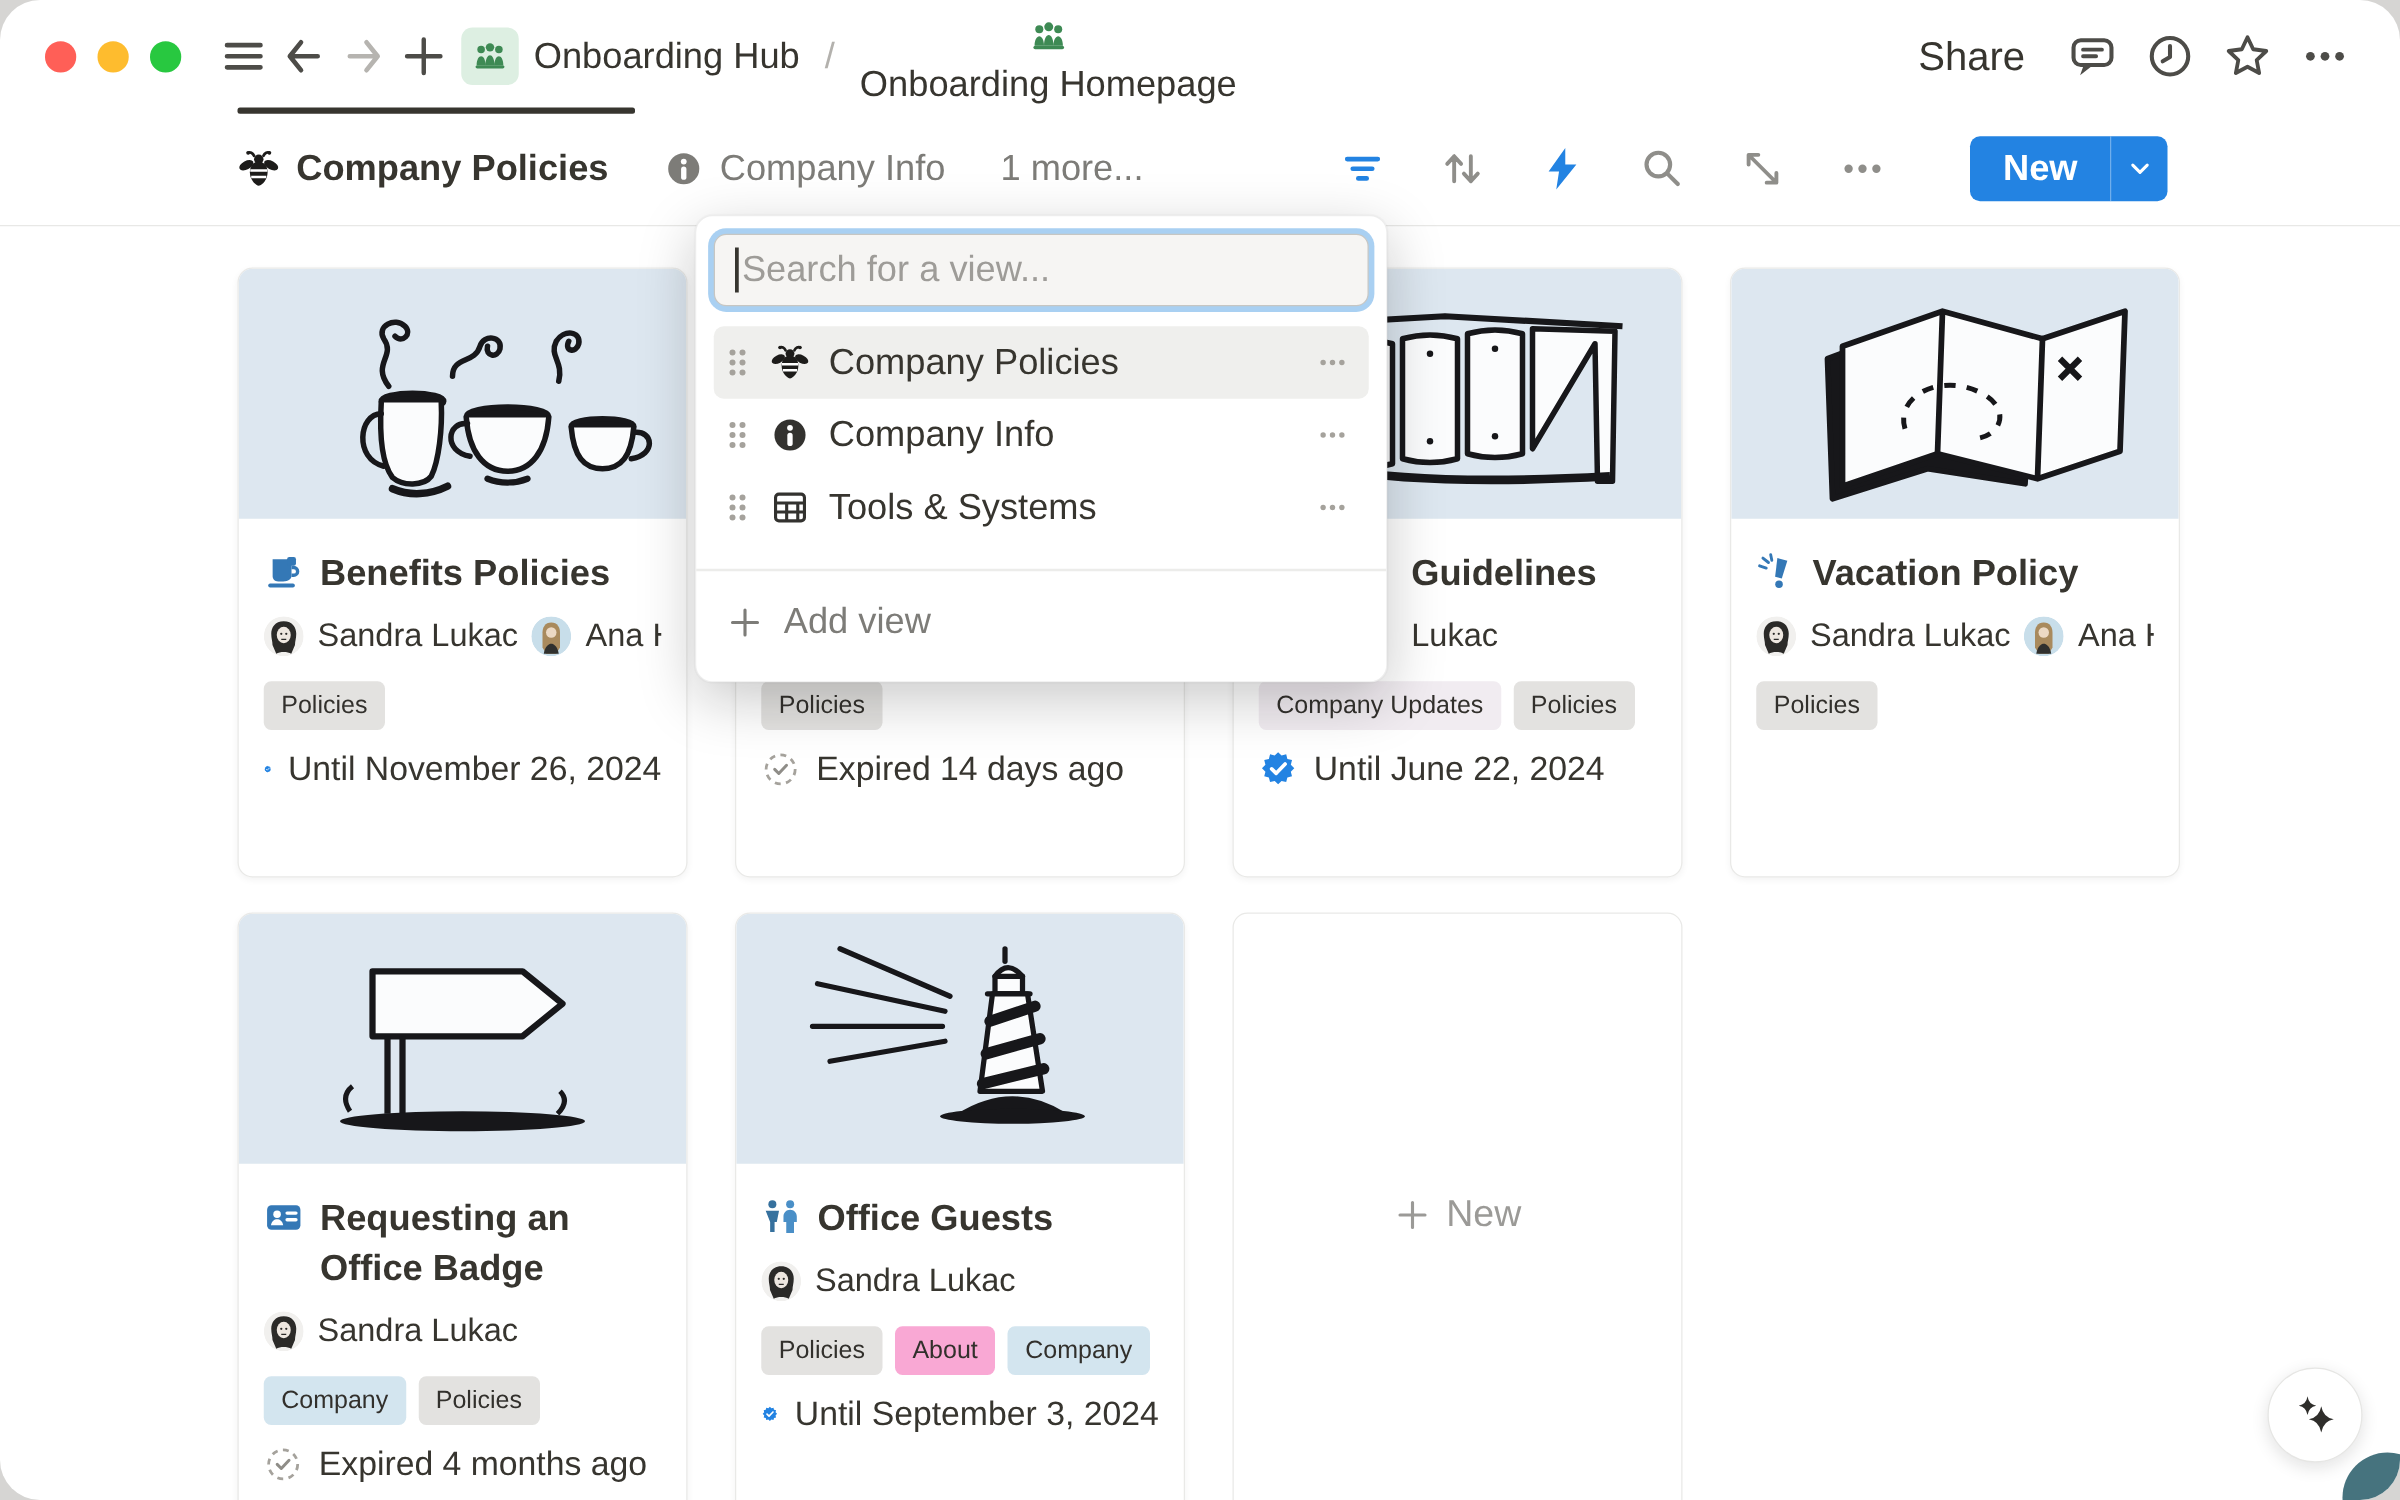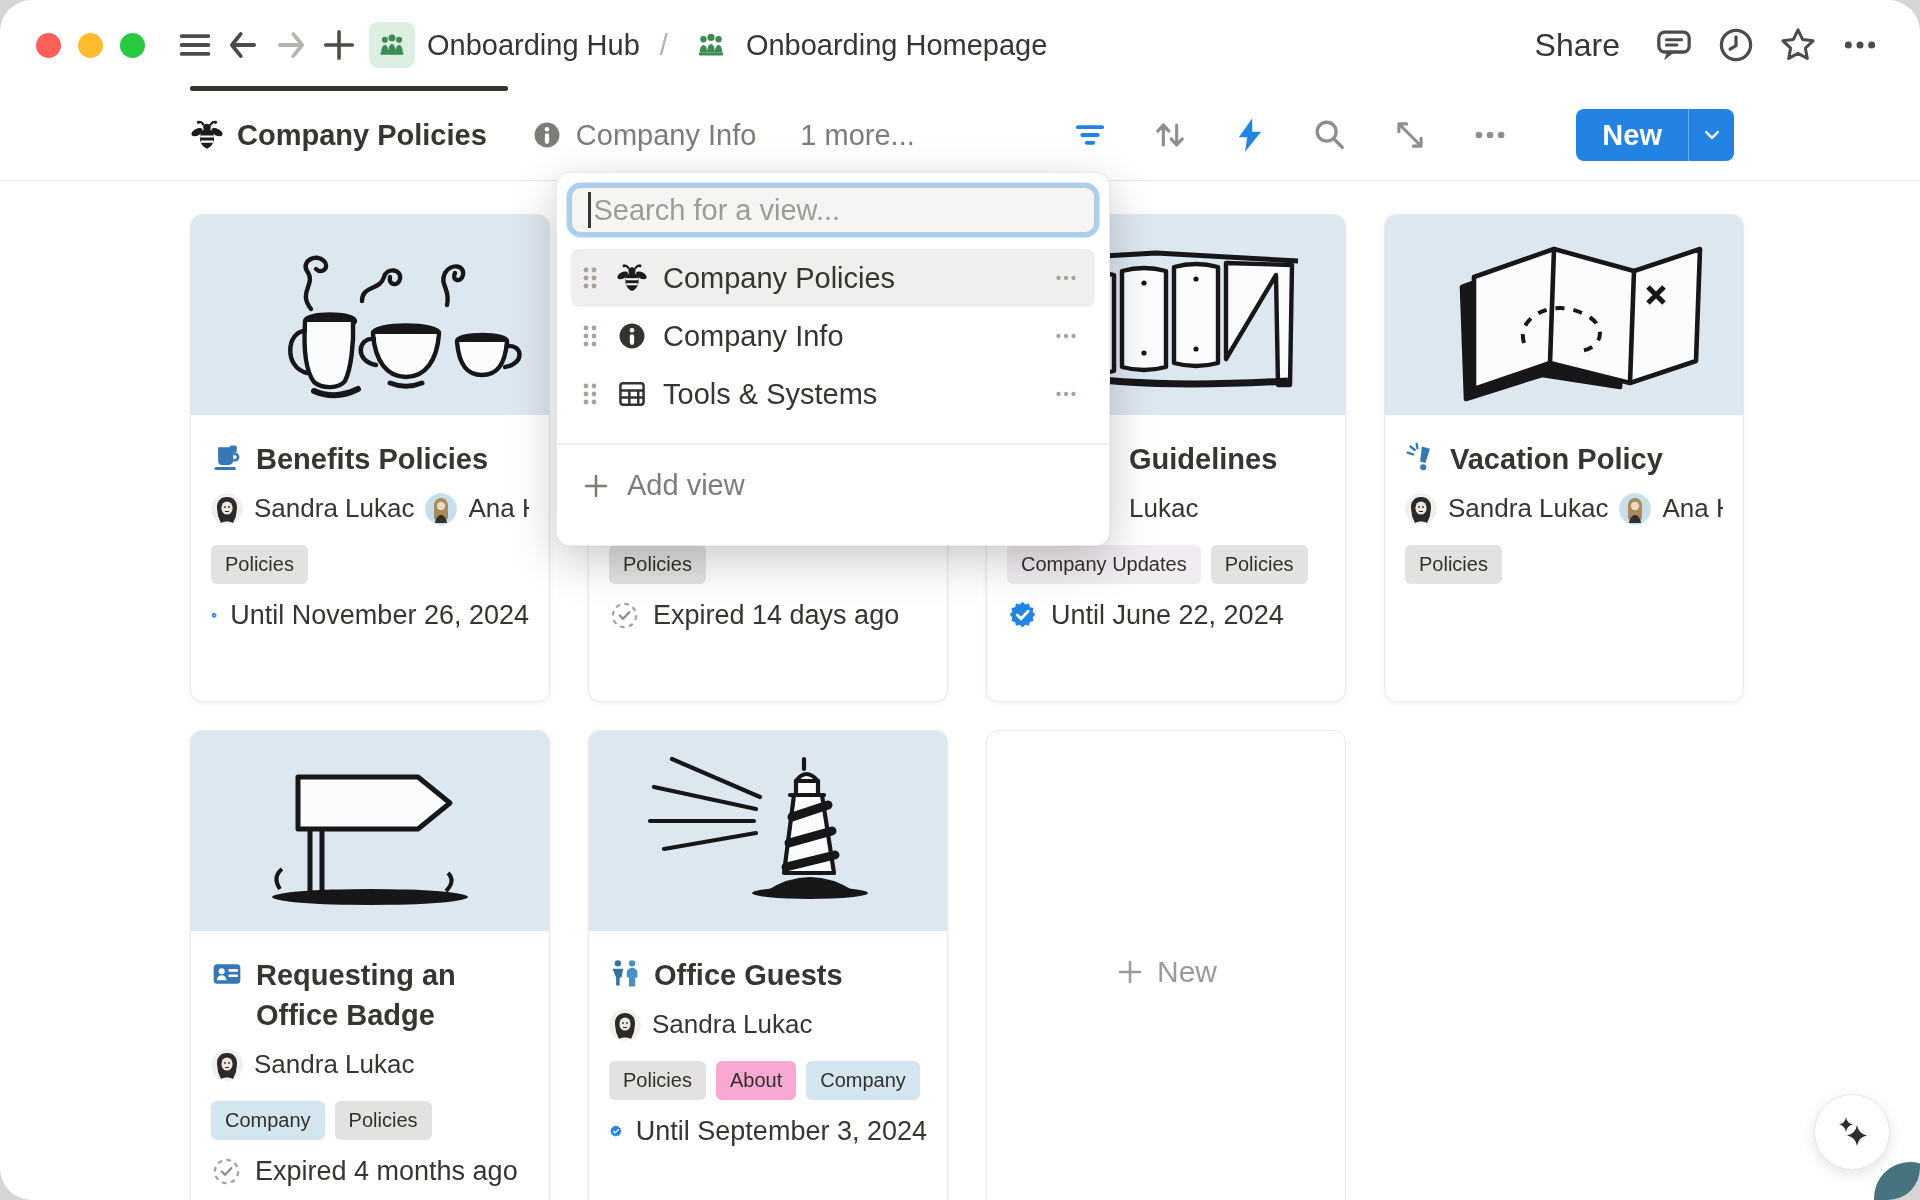--- a/index.html
+++ b/index.html
@@ -44,21 +44,21 @@
   .avatar{width:32px;height:32px;border-radius:50%;overflow:hidden;flex:none;}
   .tags{display:flex;flex-wrap:wrap;gap:10px;margin-bottom:16px;max-width:100%;}
   .tag{font-size:20px;line-height:25px;padding:7px 14px;border-radius:6px;color:#32302c;white-space:nowrap;}
   .status{display:flex;align-items:center;gap:13px;font-size:27px;color:#37352f;white-space:nowrap;}
   .spacer{height:106px;}
   .indent{padding-left:122px;}
   .new-card-label{position:absolute;top:224px;left:0;right:0;display:flex;align-items:center;justify-content:center;gap:12px;font-size:30px;color:#9b9a97;}
 
   
   .popup{position:absolute;left:556px;top:-9px;width:554px;height:374px;background:#fff;border-radius:14px;border:1px solid rgba(0,0,0,.07);box-shadow:0 0 0 1px rgba(15,15,15,.02),0 14px 46px rgba(15,15,15,.22);z-index:20;padding:14px 14px 0;}
-  .search-box{height:46px;border-radius:10px;background:#f6f5f3;border:1.5px solid #c6c6c3;box-shadow:0 0 0 4.5px rgba(84,161,229,.5);display:flex;align-items:center;padding:0 16px;gap:3px;}
+  .search-box{height:58px;border-radius:10px;background:#f6f5f3;border:1.5px solid #c6c6c3;box-shadow:0 0 0 4.5px rgba(84,161,229,.5);display:flex;align-items:center;padding:0 16px;gap:3px;}
   .caret{width:2.5px;height:36px;background:#37352f;}
   .search-ph{font-size:29px;color:#9e9c98;}
   .view-list{margin-top:16px;}
   .view-row{height:58px;display:flex;align-items:center;gap:15px;padding:0 14px 0 8px;border-radius:8px;}
   .view-row.selected{background:#efefed;}
   .view-label{font-size:29px;color:#37352f;flex:1;}
   .row-dots{flex:none;}
   .popup-divider{height:1.5px;background:#ececea;margin:20px -14px 0;}
   .add-view{height:82px;display:flex;align-items:center;gap:16px;padding:0 10px;font-size:29px;color:#7d7c78;}
 
@@ -107,21 +107,21 @@
               <circle cx="10" cy="12" r="3.4"></circle>
               <circle cx="18" cy="10" r="3.8"></circle>
               <circle cx="26" cy="12" r="3.4"></circle>
               <path d="M6 26c0-5 2-8 4-8s4 3 4 8zM14 26c0-6 2-9 4-9s4 3 4 9zM22 26c0-5 2-8 4-8s4 3 4 8z"></path>
               <rect x="5" y="26" width="26" height="3" rx="1.5"></rect>
             </svg>
         </span>
         <span class="crumb-label">Onboarding Hub</span>
       </div>
       <span class="crumb-sep">/</span>
-      <div class="crumb-item" style="display:flex;align-items:center;gap:12px;">
+      <div class="crumb-item" style="display:flex;align-items:center;flex-direction:column;">
         <span class="crumb-icon">
           <svg width="34" height="34" viewBox="0 0 36 36" fill="#3e8a54">
               <circle cx="10" cy="12" r="3.4"></circle>
               <circle cx="18" cy="10" r="3.8"></circle>
               <circle cx="26" cy="12" r="3.4"></circle>
               <path d="M6 26c0-5 2-8 4-8s4 3 4 8zM14 26c0-6 2-9 4-9s4 3 4 9zM22 26c0-5 2-8 4-8s4 3 4 8z"></path>
               <rect x="5" y="26" width="26" height="3" rx="1.5"></rect>
             </svg>
         </span>
         <span class="crumb-label">Onboarding Homepage</span>

